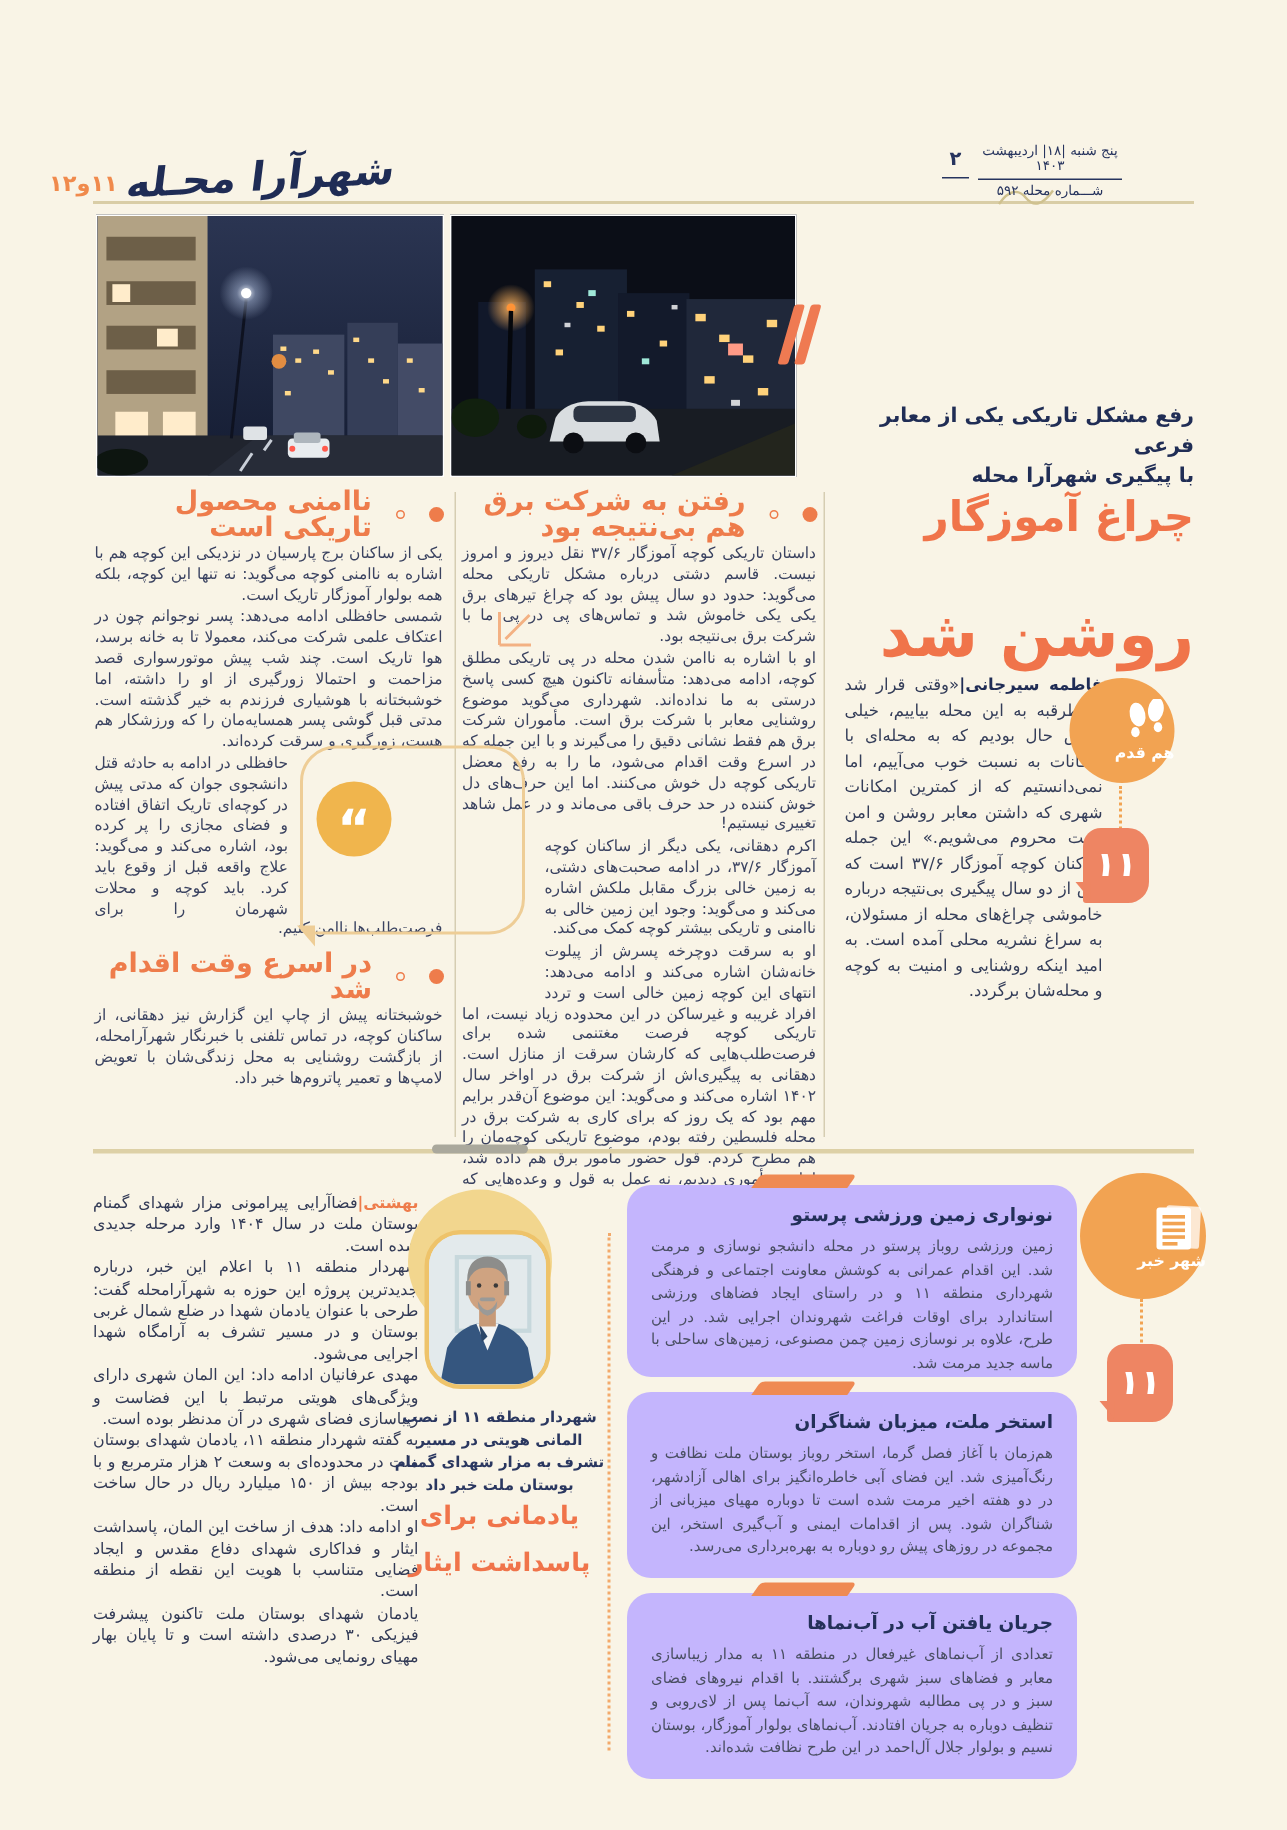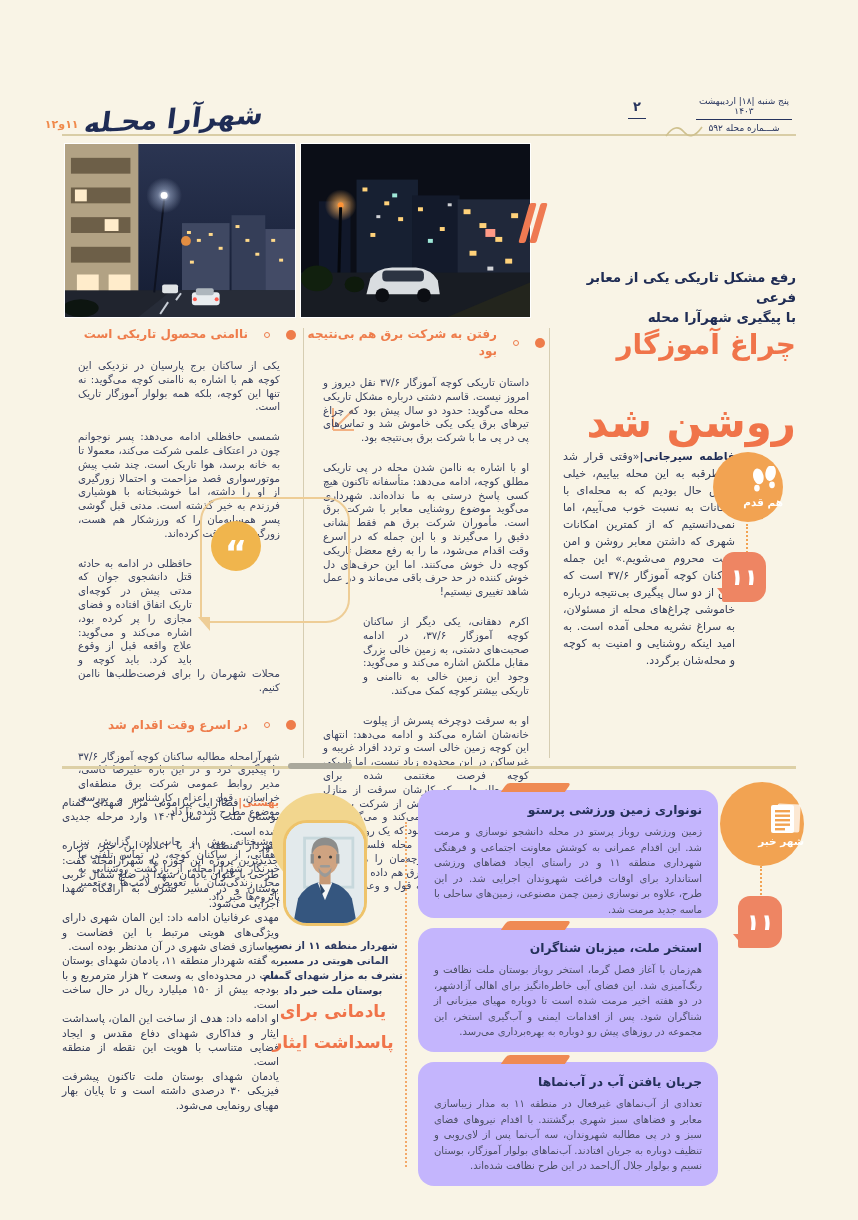--- a/index.html
+++ b/index.html
@@ -3,25 +3,25 @@
 <meta charset="utf-8">
 <style>
   * { margin:0; padding:0; box-sizing:border-box; }
   html,body { width:858px; }
   body { font-family:"DejaVu Sans", sans-serif; background:#f9f4e6; }
   .page { position:relative; width:858px; height:1220px; background:#f9f4e6; overflow:hidden; direction:rtl; }
 
   
   .masthead { position:absolute; left:62px; top:84px; width:200px; height:48px; display:flex; align-items:flex-end; gap:6px; direction:rtl; }
   .logo-text { color:#1f2c55; font-size:27px; font-weight:bold; transform:skewX(-10deg) rotate(-3deg); white-space:nowrap; line-height:1; }
-  .logo-nums { color:#f08a4c; font-size:11px; font-weight:bold; line-height:1; padding-bottom:2px; }
+  .logo-nums { color:#f08a4c; font-size:15px; font-weight:bold; line-height:1; padding-bottom:2px; }
   .header-rule { position:absolute; left:62px; right:62px; top:134px; height:2px; background:#d9cda6; }
   .rule-ornament { position:absolute; left:664px; top:123px; }
   .page-num { position:absolute; left:628px; top:99px; width:18px; text-align:center; color:#27345e; font-size:13px; font-weight:bold; border-bottom:1.5px solid #27345e; padding-bottom:4px; }
-  .dateblock { position:absolute; left:652px; top:96px; width:96px; color:#27345e; font-size:9px; text-align:center;margin-left:44px; }
+  .dateblock { position:absolute; left:652px; top:96px; width:96px; color:#27345e; font-size:9px; text-align:center; }
   .dateblock .l1 { border-bottom:1px solid #27345e; padding-bottom:3px; }
   .dateblock .l2 { padding-top:3px; }
 
   
   .photo { position:absolute; top:143px; height:175px; border:1px solid #fff; background:#10141f; }
   .photo svg { display:block; width:100%; height:100%; }
   .photo-a { left:64px; width:232px; }
   .photo-b { left:300px; width:231px; }
   .photo-mark { position:absolute; left:524px; top:203px; width:22px; height:44px; }
   .photo-mark i { position:absolute; top:0; width:7px; height:40px; background:#ef7a52; transform:skewX(-16deg); border-radius:2px; }
@@ -50,24 +50,24 @@
   .bubble span { color:#fff; font-size:23px; font-weight:bold; transform:skewX(-8deg); }
   .bub-top { left:722px; top:552px; width:44px; height:50px; }
   .bub-bot { left:738px; top:896px; width:44px; height:52px; }
 
   
   .vrule { position:absolute; width:1px; background:#d6cdb2; top:328px; height:430px; }
   .vr-1 { left:303px; } .vr-2 { left:549px; }
   .col { position:absolute; top:326px; font-size:10.3px; line-height:13.8px; color:#3a4260; text-align:justify; }
   .col-left { left:62px; width:234px; }
   .col-mid  { left:307px; width:238px; }
-  .sec-h { color:#ee7c4b; font-weight:bold; font-size:12px; line-height:17px; margin-bottom:3px; text-align:right; display:flex; align-items:center; gap:16px; }
+  .sec-h { color:#ee7c4b; font-weight:bold; font-size:18px; line-height:17px; margin-bottom:3px; text-align:right; display:flex; align-items:center; gap:16px; }
   .sec-h .b1 { width:10px; height:10px; border-radius:50%; background:#ee7c4b; flex:0 0 auto; }
   .sec-h .b2 { width:6px; height:6px; border-radius:50%; border:1.5px solid #ee7c4b; flex:0 0 auto; }
-  .col p { margin:16px; }
+  .col p { margin:1px; }
   .qspace-l { float:left; width:50px; height:108px; margin:2px 6px 0 0; }
   .qspace-r { float:right; width:98px; height:108px; margin:2px 0 0 6px; }
 
   
   .quote-box { position:absolute; left:200px; top:497px; width:150px; height:126px; border:2px solid #eecd96; border-radius:24px 24px 24px 6px; padding:8px 9px; z-index:1; }
   .quote-box:before { content:""; position:absolute; left:-4px; bottom:-10px; border-top:14px solid #eecd96; border-left:12px solid transparent; }
   .qcircle { float:left; width:50px; height:50px; border-radius:50%; background:#f0b54d; color:#fff; font-size:34px; font-weight:bold; text-align:center; line-height:64px; margin:14px 6px 2px 0; }
   .qtext { font-size:9.6px; line-height:14.6px; font-weight:bold; color:#233059; text-align:right; }
 
   
@@ -270,21 +270,20 @@
     <p>یکی از ساکنان برج پارسیان در نزدیکی این کوچه هم با اشاره به ناامنی کوچه می‌گوید: نه تنها این کوچه، بلکه همه بولوار آموزگار تاریک است.</p>
     <p>شمسی حافظلی ادامه می‌دهد: پسر نوجوانم چون در اعتکاف علمی شرکت می‌کند، معمولا تا به خانه برسد، هوا تاریک است. چند شب پیش موتورسواری قصد مزاحمت و احتمالا زورگیری از او را داشته، اما خوشبختانه با هوشیاری فرزندم به خیر گذشته است. مدتی قبل گوشی پسر همسایه‌مان را که ورزشکار هم هست، زورگیری و سرقت کرده‌اند.</p>
     <div class="qspace-r"></div>
     <p>حافظلی در ادامه به حادثه قتل دانشجوی جوان که مدتی پیش در کوچه‌ای تاریک اتفاق افتاده و فضای مجازی را پر کرده بود، اشاره می‌کند و می‌گوید: علاج واقعه قبل از وقوع باید کرد. باید کوچه و محلات شهرمان را برای فرصت‌طلب‌ها ناامن کنیم.</p>
     <div style="clear:both;height:6px"></div>
     <div class="sec-h">
         <span class="b1"></span>
         <span class="b2"></span>
         <span>در اسرع وقت اقدام شد</span>
       </div>
-    <p>شهرآرامحله مطالبه ساکنان کوچه آموزگار ۳۷/۶ را پیگیری کرد و در این باره علیرضا کاشی، مدیر روابط عمومی شرکت برق منطقه‌ای خراسان، قول اعزام کارشناس و بررسی موضوع مطرح شده را داد.</p>
     <p>خوشبختانه پیش از چاپ این گزارش نیز دهقانی، از ساکنان کوچه، در تماس تلفنی با خبرنگار شهرآرامحله، از بازگشت روشنایی به محل زندگی‌شان با تعویض لامپ‌ها و تعمیر پاتروم‌ها خبر داد.</p>
   </div>
 
   <div class="col col-mid">
     <div class="sec-h">
         <span class="b1"></span>
         <span class="b2"></span>
         <span>رفتن به شرکت برق هم بی‌نتیجه بود</span>
       </div>
     <p>داستان تاریکی کوچه آموزگار ۳۷/۶ نقل دیروز و امروز نیست. قاسم دشتی درباره مشکل تاریکی محله می‌گوید: حدود دو سال پیش بود که چراغ تیرهای برق یکی یکی خاموش شد و تماس‌های پی در پی ما با شرکت برق بی‌نتیجه بود.</p>

